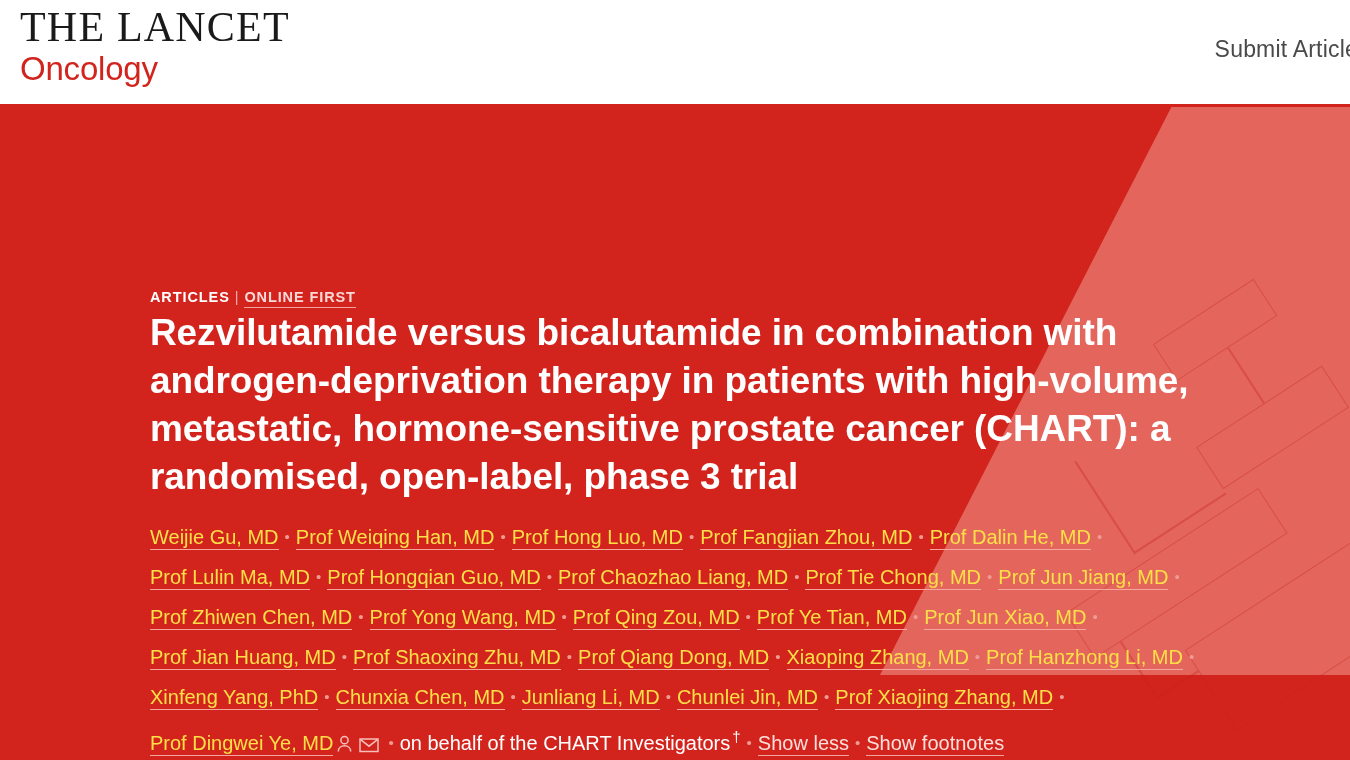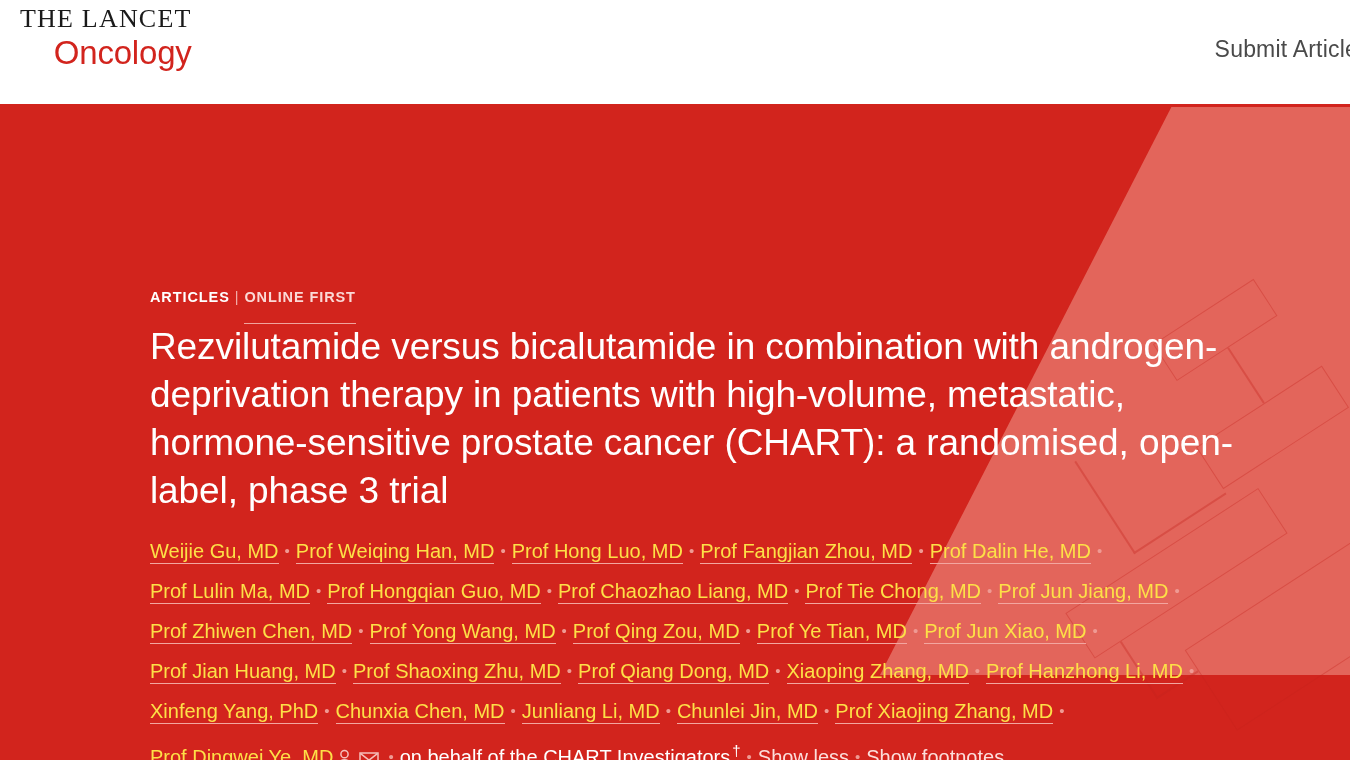--- a/index.html
+++ b/index.html
@@ -21,35 +21,34 @@
   }
 
   .logo-block {
     position: absolute;
     left: 20px;
     top: 6px;
     line-height: 1;
   }
   .logo-lancet {
     font-family: "Liberation Serif", serif;
-    font-size: 26px;
+    font-size: 42px;
     letter-spacing: 1.2px;
     color: #1a1a1a;
     font-weight: 400;
     display: block;
   }
   .logo-oncology {
     font-family: "Liberation Sans", sans-serif;
     font-size: 33px;
     color: #d2241d;
     font-weight: 400;
     display: block;
     margin-top: 4px;
     letter-spacing: -0.2px;
-    text-align: right;
   }
 
   .submit-article {
     position: absolute;
     right: -8px;
     top: 36px;
     font-size: 23px;
     color: #4a4a4a;
     letter-spacing: 0.2px;
     white-space: nowrap;
@@ -118,31 +117,31 @@
     font-weight: 600;
   }
   .kicker .sep {
     color: #f3b2ad;
     font-weight: 400;
     margin: 0 5px;
   }
   .kicker .online-first {
     color: #fbd9d6;
     border-bottom: 1px solid #f0a49e;
-    padding-bottom: 18px;
+    padding-bottom: 2px;
     cursor: pointer;
     font-weight: 600;
   }
 
   
   .article-title {
-    margin-top: 18px;
+    margin-top: 4px;
     font-size: 37px;
     line-height: 48px;
-    font-weight: 400;
+    font-weight: 700;
     color: #ffffff;
     max-width: 1090px;
     letter-spacing: -0.1px;
   }
 
   
   .authors {
     margin-top: 16px;
     max-width: 1060px;
     font-size: 20px;

